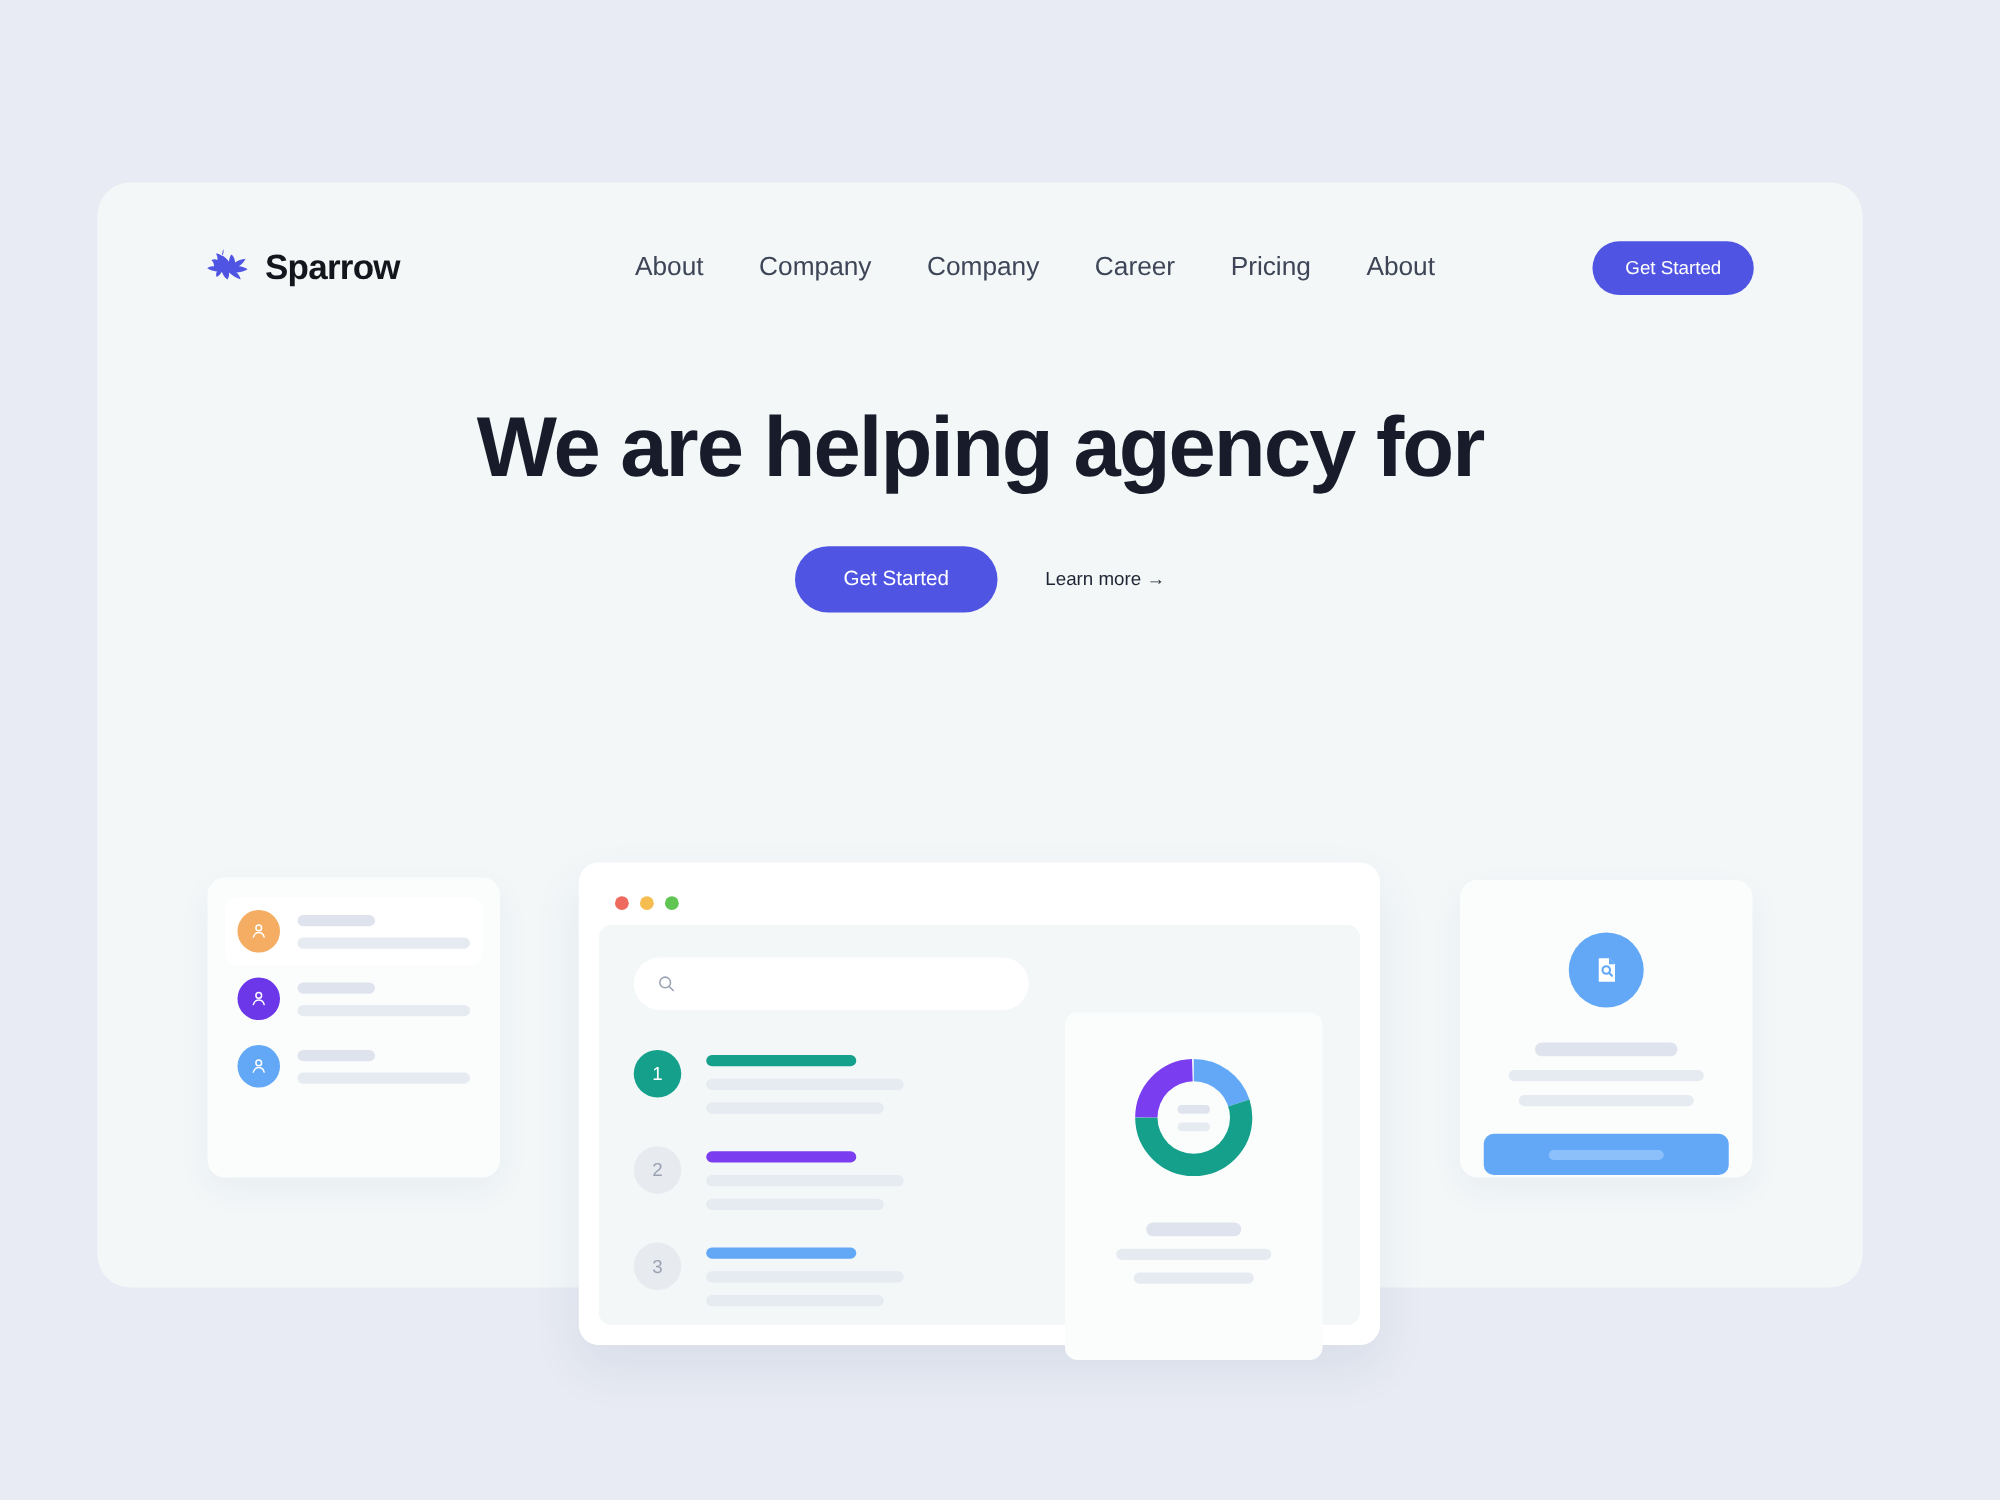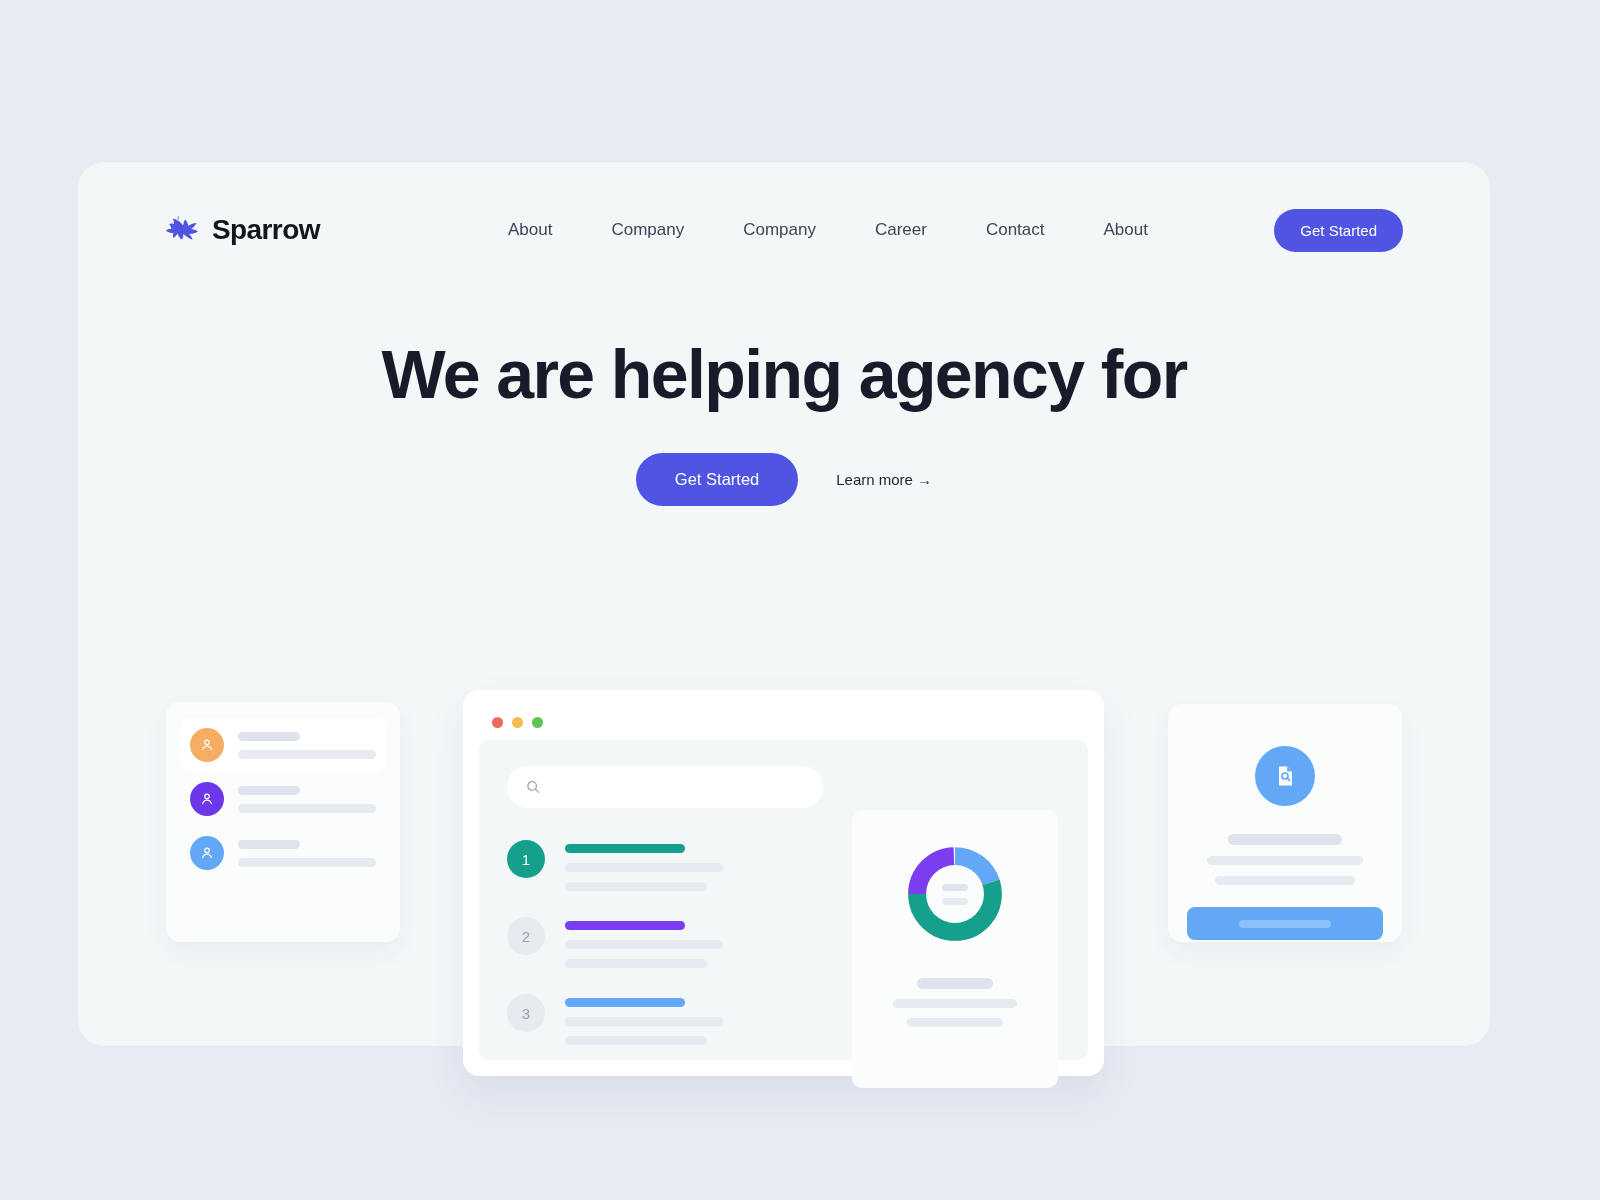--- a/index.html
+++ b/index.html
@@ -9,21 +9,21 @@
     height: 1200px;
     background: #e8ebf3;
     font-family: "Liberation Sans", sans-serif;
     overflow: hidden;
   }
 
   
   .hero-card {
     position: absolute;
     left: 78px;
-    top: 162px;
+    top: 146px;
     width: 1412px;
     height: 884px;
     background: #f3f7f8;
     border-radius: 26px;
   }
 
   
   .navbar {
     position: absolute;
     left: 0; top: 0;
@@ -49,21 +49,21 @@
 
   .nav-links {
     position: absolute;
     left: 430px;
     width: 640px;
     display: flex;
     justify-content: space-between;
     align-items: center;
   }
   .nav-link {
-    font-size: 17px;
+    font-size: 21px;
     color: #3d4557;
     cursor: pointer;
     white-space: nowrap;
   }
 
   .nav-cta {
     position: absolute;
     right: 87px;
     background: #4f55e2;
     color: #ffffff;
@@ -274,21 +274,21 @@
         <path fill="#4f55e2" d="M13.5 1.2c.7 2 .4 4-.9 5.6C11 5.3 9.4 4.6 7.7 4.8c1.1 1.7 1.5 3.4 1.2 5.1-1.6-.7-3.2-.6-4.8.2 1.5 1.5 2.2 3.2 2.1 5-2-.3-3.8.2-5.4 1.6 2.6 1.7 5.2 2.5 7.9 2.4-1 1.5-1.1 3-.3 4.6 1.8-1.1 3.2-2.5 4.1-4.3.8 2.6 2.3 4.7 4.5 6.2 1.1-1.7 1.5-3.6 1.2-5.6 2.9 2.6 6 4.5 9.4 5.7-.6-2.3-1.8-4.2-3.6-5.8 3.2.2 6.2-.6 9.1-2.4-2.2-1.4-4.5-2.2-7-2.4 2.4-1.5 4.1-3.5 5.3-6-3.1.2-5.9 1.2-8.3 3-.1-2.6-1.1-4.8-3-6.6-1.2 1.9-1.8 3.9-1.9 6-1.6-2.3-3.5-4-5.7-5.3z"></path>
       </svg>
       <span class="brand-name">Sparrow</span>
     </div>
 
     <nav class="nav-links">
       <span class="nav-link">About</span>
       <span class="nav-link">Company</span>
       <span class="nav-link">Company</span>
       <span class="nav-link">Career</span>
-      <span class="nav-link">Contact</span>
+      <span class="nav-link">Pricing</span>
       <span class="nav-link">About</span>
     </nav>
 
     <button class="nav-cta">Get Started</button>
   </div>
 
   <div class="hero-copy">
     <h1 class="hero-title">
       <span>We are helping agency for</span><br>
     </h1>

